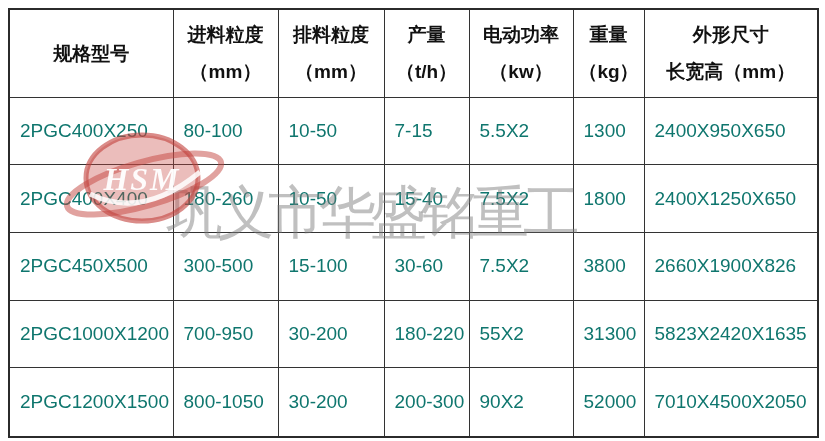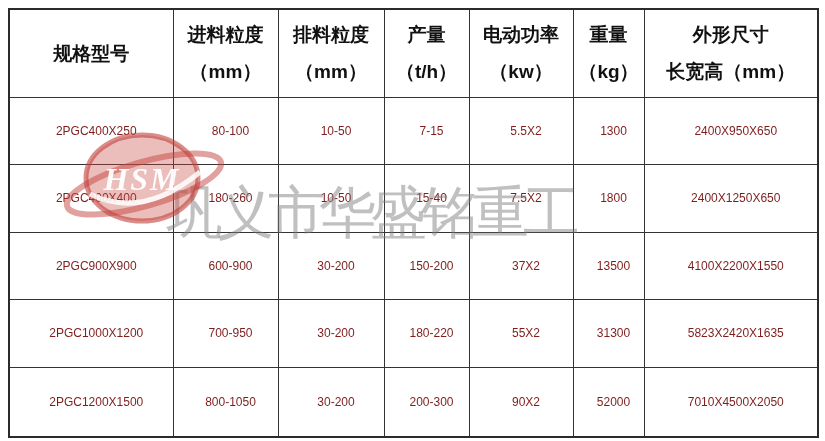--- a/index.html
+++ b/index.html
@@ -26,26 +26,25 @@
     font-size: 19px;
     font-weight: bold;
     color: #111111;
     text-align: center;
     vertical-align: middle;
     padding: 0 2px;
   }
   .th-line { display: block; line-height: 37px; }
   .th-line:empty { display: none; }
   .spec-table td {
-    font-size: 12px;
-    color: #7f1d1d;
+    font-size: 19px;
+    color: #0f766e;
     vertical-align: middle;
     padding-left: 10px;
     white-space: nowrap;
-    text-align: center;
   }
   
   .company-watermark {
     position: absolute;
     left: 166px; top: 136px;
     font-size: 57px;
     font-weight: normal;
     letter-spacing: -6px;
     line-height: 1;
     color: rgba(123, 123, 123, 0.48);
@@ -119,27 +118,27 @@
       <tr>
         <td>2PGC400X400</td>
         <td>180-260</td>
         <td>10-50</td>
         <td>15-40</td>
         <td>7.5X2</td>
         <td>1800</td>
         <td>2400X1250X650</td>
       </tr>
       <tr>
-        <td>2PGC900X900</td>
-        <td>600-900</td>
-        <td>30-200</td>
-        <td>150-200</td>
-        <td>37X2</td>
-        <td>13500</td>
-        <td>4100X2200X1550</td>
+        <td>2PGC450X500</td>
+        <td>300-500</td>
+        <td>15-100</td>
+        <td>30-60</td>
+        <td>7.5X2</td>
+        <td>3800</td>
+        <td>2660X1900X826</td>
       </tr>
       <tr>
         <td>2PGC1000X1200</td>
         <td>700-950</td>
         <td>30-200</td>
         <td>180-220</td>
         <td>55X2</td>
         <td>31300</td>
         <td>5823X2420X1635</td>
       </tr>

